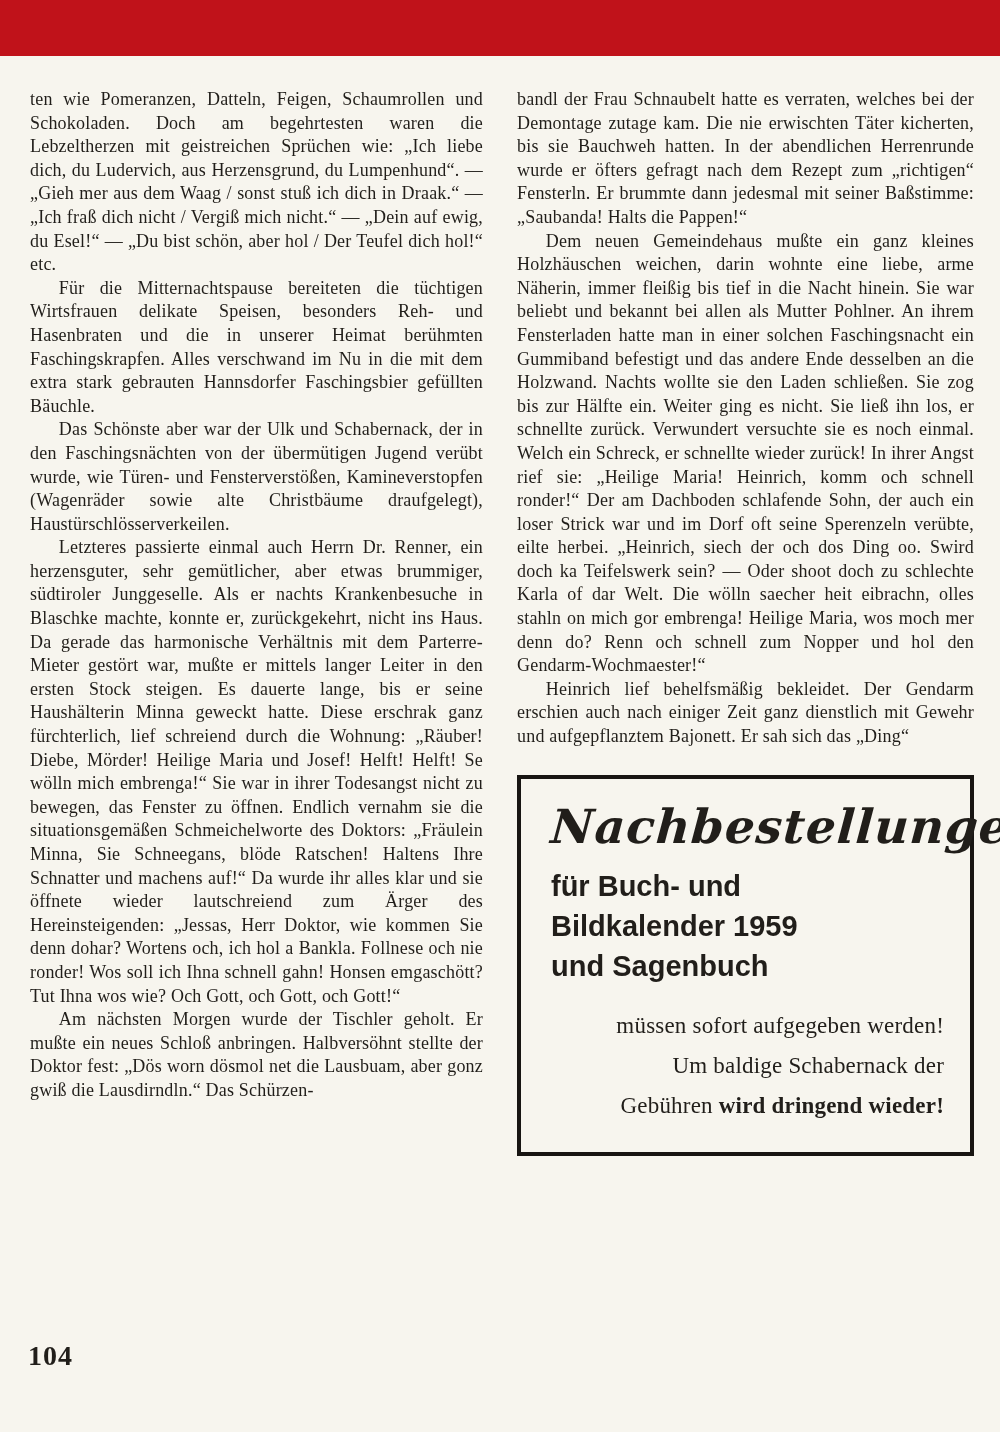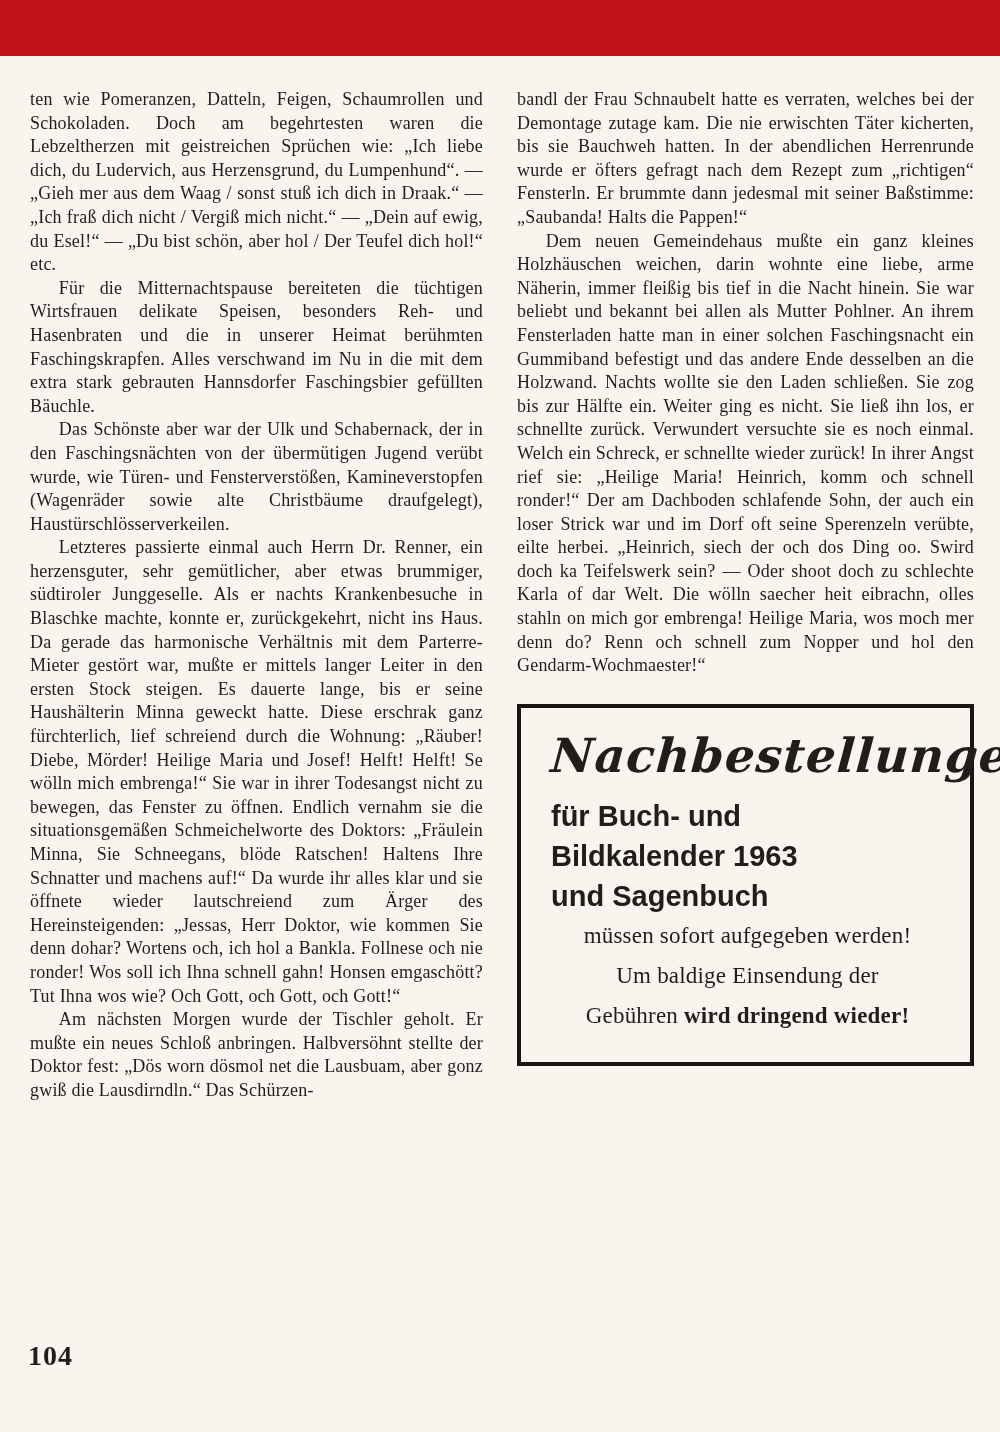--- a/index.html
+++ b/index.html
@@ -64,23 +64,24 @@
   }
   .ad-sub {
     font-family: "Liberation Sans", sans-serif;
     font-weight: bold;
     font-size: 29px;
     line-height: 40px;
     text-align: left;
     letter-spacing: 0px;
   }
   .ad-body {
+    margin-top: 20px;
     font-size: 23px;
     line-height: 40px;
-    text-align: center;
+    text-align: right;
   }
   .page-number {
     position: absolute;
     left: 28px;
     top: 1340px;
     font-size: 28px;
     font-weight: bold;
     letter-spacing: 1px;
   }
 </style>
@@ -95,31 +96,32 @@
     <p>ten wie Pomeranzen, Datteln, Feigen, Schaumrollen und Schokoladen. Doch am begehrtesten waren die Lebzeltherzen mit geistreichen Sprüchen wie: „Ich liebe dich, du Ludervich, aus Herzensgrund, du Lumpenhund“. — „Gieh mer aus dem Waag / sonst stuß ich dich in Draak.“ — „Ich fraß dich nicht / Vergiß mich nicht.“ — „Dein auf ewig, du Esel!“ — „Du bist schön, aber hol / Der Teufel dich hol!“ etc.</p>
     <p class="indent">Für die Mitternachtspause bereiteten die tüchtigen Wirtsfrauen delikate Speisen, besonders Reh- und Hasenbraten und die in unserer Heimat berühmten Faschingskrapfen. Alles verschwand im Nu in die mit dem extra stark gebrauten Hannsdorfer Faschingsbier gefüllten Bäuchle.</p>
     <p class="indent">Das Schönste aber war der Ulk und Schabernack, der in den Faschingsnächten von der übermütigen Jugend verübt wurde, wie Türen- und Fensterverstößen, Kamineverstopfen (Wagenräder sowie alte Christbäume draufgelegt), Haustürschlösserverkeilen.</p>
     <p class="indent">Letzteres passierte einmal auch Herrn Dr. Renner, ein herzensguter, sehr gemütlicher, aber etwas brummiger, südtiroler Junggeselle. Als er nachts Krankenbesuche in Blaschke machte, konnte er, zurückgekehrt, nicht ins Haus. Da gerade das harmonische Verhältnis mit dem Parterre-Mieter gestört war, mußte er mittels langer Leiter in den ersten Stock steigen. Es dauerte lange, bis er seine Haushälterin Minna geweckt hatte. Diese erschrak ganz fürchterlich, lief schreiend durch die Wohnung: „Räuber! Diebe, Mörder! Heilige Maria und Josef! Helft! Helft! Se wölln mich embrenga!“ Sie war in ihrer Todesangst nicht zu bewegen, das Fenster zu öffnen. Endlich vernahm sie die situationsgemäßen Schmeichelworte des Doktors: „Fräulein Minna, Sie Schneegans, blöde Ratschen! Haltens Ihre Schnatter und machens auf!“ Da wurde ihr alles klar und sie öffnete wieder lautschreiend zum Ärger des Hereinsteigenden: „Jessas, Herr Doktor, wie kommen Sie denn dohar? Wortens och, ich hol a Bankla. Follnese och nie ronder! Wos soll ich Ihna schnell gahn! Honsen emgaschött? Tut Ihna wos wie? Och Gott, och Gott, och Gott!“</p>
     <p class="indent">Am nächsten Morgen wurde der Tischler geholt. Er mußte ein neues Schloß anbringen. Halbversöhnt stellte der Doktor fest: „Dös worn dösmol net die Lausbuam, aber gonz gwiß die Lausdirndln.“ Das Schürzen-</p>
   </div>
 
   <div class="col">
     <p>bandl der Frau Schnaubelt hatte es verraten, welches bei der Demontage zutage kam. Die nie erwischten Täter kicherten, bis sie Bauchweh hatten. In der abendlichen Herrenrunde wurde er öfters gefragt nach dem Rezept zum „richtigen“ Fensterln. Er brummte dann jedesmal mit seiner Baßstimme: „Saubanda! Halts die Pappen!“</p>
     <p class="indent">Dem neuen Gemeindehaus mußte ein ganz kleines Holzhäuschen weichen, darin wohnte eine liebe, arme Näherin, immer fleißig bis tief in die Nacht hinein. Sie war beliebt und bekannt bei allen als Mutter Pohlner. An ihrem Fensterladen hatte man in einer solchen Faschingsnacht ein Gummiband befestigt und das andere Ende desselben an die Holzwand. Nachts wollte sie den Laden schließen. Sie zog bis zur Hälfte ein. Weiter ging es nicht. Sie ließ ihn los, er schnellte zurück. Verwundert versuchte sie es noch einmal. Welch ein Schreck, er schnellte wieder zurück! In ihrer Angst rief sie: „Heilige Maria! Heinrich, komm och schnell ronder!“ Der am Dachboden schlafende Sohn, der auch ein loser Strick war und im Dorf oft seine Sperenzeln verübte, eilte herbei. „Heinrich, siech der och dos Ding oo. Swird doch ka Teifelswerk sein? — Oder shoot doch zu schlechte Karla of dar Welt. Die wölln saecher heit eibrachn, olles stahln on mich gor embrenga! Heilige Maria, wos moch mer denn do? Renn och schnell zum Nopper und hol den Gendarm-Wochmaester!“</p>
+    <p class="indent">Heinrich lief behelfsmäßig bekleidet. Der Gendarm erschien auch nach einiger Zeit ganz dienstlich mit Gewehr und aufgepflanztem Bajonett. Er sah sich das „Ding“</p>
 
     <div class="ad-box">
       <div class="ad-title">Nachbestellungen</div>
       <div class="ad-sub">
         <div>für Buch- und</div>
-        <div>Bildkalender 1963</div>
+        <div>Bildkalender 1959</div>
         <div>und Sagenbuch</div>
       </div>
       <div class="ad-body">
         <div>müssen sofort aufgegeben werden!</div>
-        <div>Um baldige Einsendung der</div>
+        <div>Um baldige Schabernack der</div>
         <div><span>Gebühren </span><b>wird dringend wieder!</b></div>
       </div>
     </div>
   </div>
 
 </div>
 
 <div class="page-number">104</div>
 
 </body></html>

